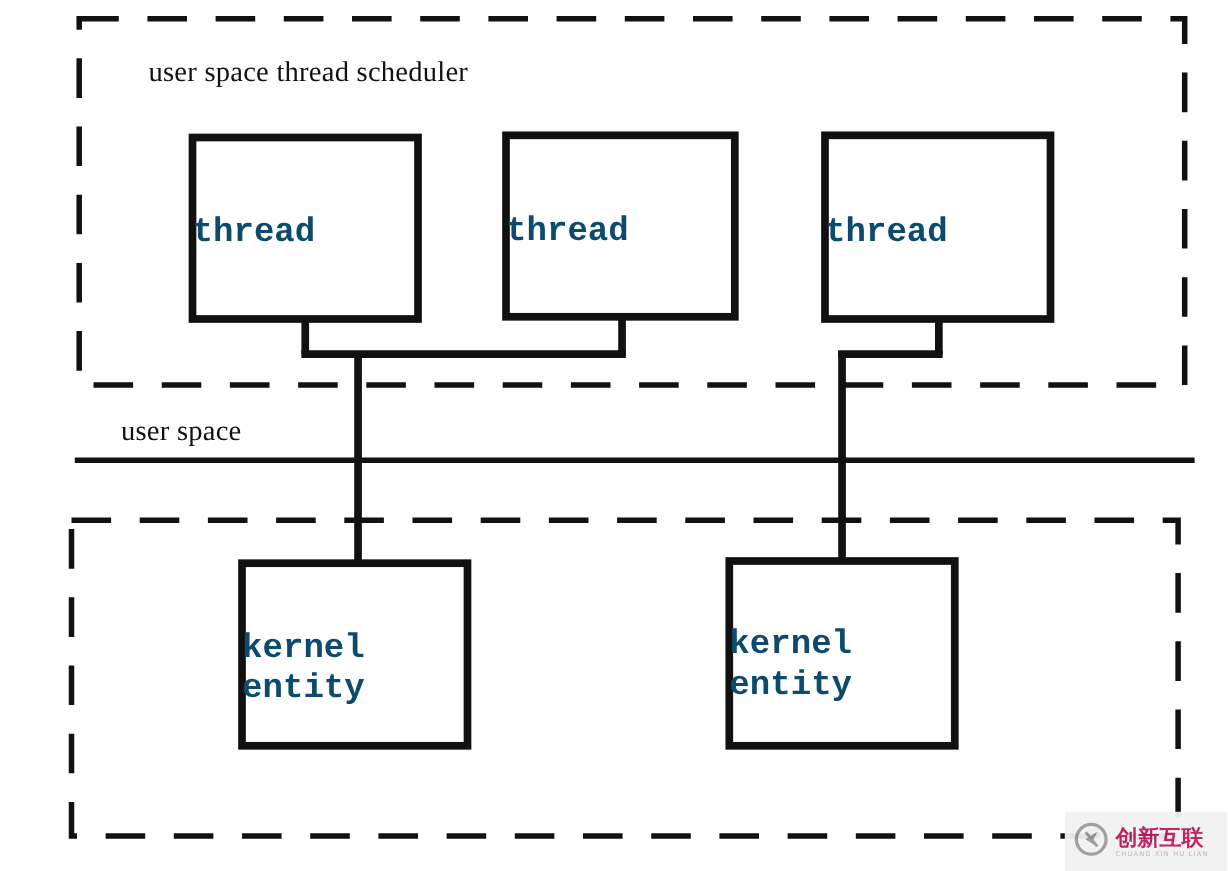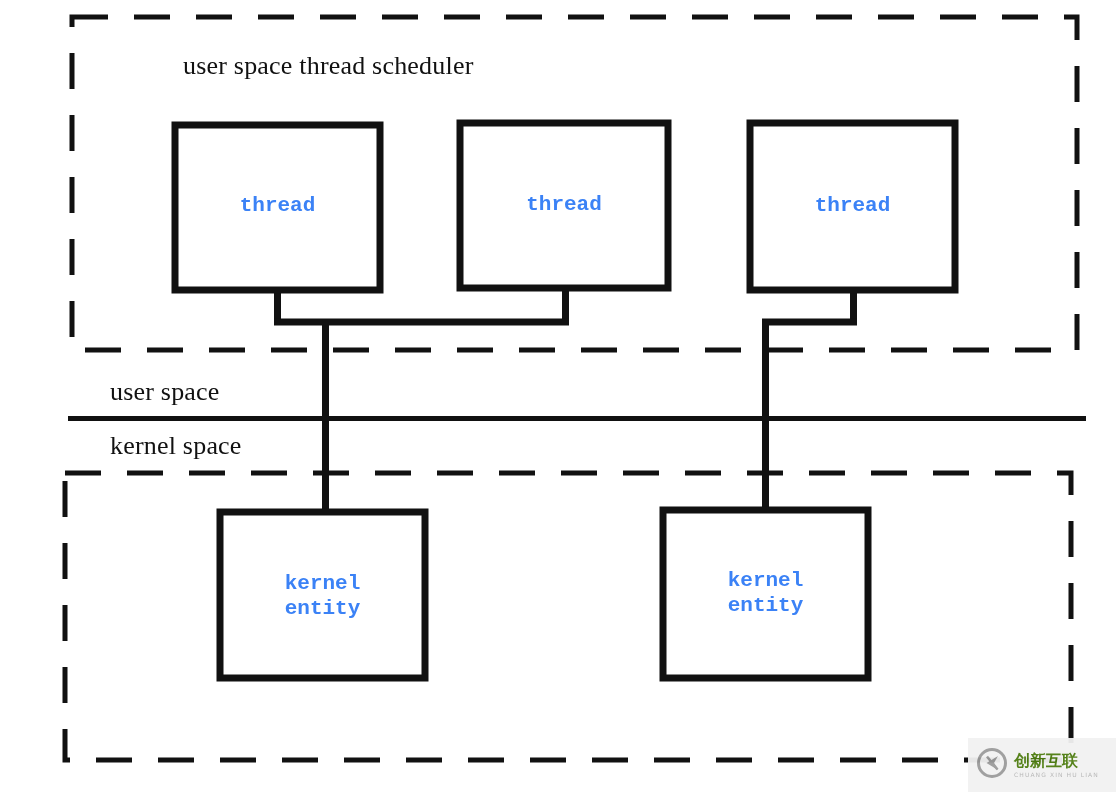--- a/index.html
+++ b/index.html
@@ -26,24 +26,23 @@
     position: absolute;
     font-family: "Liberation Serif", serif;
     font-size: 26px;
     color: #111111;
     white-space: nowrap;
     letter-spacing: 0.2px;
   }
   .box-label {
     position: absolute;
     font-family: "Liberation Mono", monospace;
-    font-size: 21px;
+    font-size: 31px;
     font-weight: bold;
-    color: #3b82f6;
-    text-align: center;
+    color: #0c4a6e;
     line-height: 1.18;
     white-space: pre-line;
   }
   #watermark {
     position: absolute;
     left: 968px;
     top: 738px;
     width: 148px;
     height: 54px;
     background: #f2f2f2;
@@ -57,23 +56,23 @@
   #watermark .wm-mark {
     flex: 0 0 auto;
   }
   #watermark .wm-text {
     display: flex;
     flex-direction: column;
     justify-content: center;
   }
   #watermark .wm-cn {
     font-family: "DejaVu Sans", sans-serif;
-    font-size: 16px;
+    font-size: 20px;
     font-weight: bold;
-    color: #4d7c0f;
+    color: #be185d;
     line-height: 1;
   }
   #watermark .wm-py {
     font-family: "DejaVu Sans", sans-serif;
     font-size: 6px;
     color: #b5b5b5;
     letter-spacing: 1.1px;
     line-height: 1;
     margin-top: 3px;
   }
@@ -109,26 +108,25 @@
     <line x1="68" y1="418.5" x2="1086" y2="418.5" stroke="#111111" stroke-width="5"></line>
 
     <rect x="175" y="125" width="205" height="165" fill="#ffffff" stroke="#111111" stroke-width="7"></rect>
     <rect x="460" y="123" width="208" height="165" fill="#ffffff" stroke="#111111" stroke-width="7"></rect>
     <rect x="750" y="123" width="205" height="167" fill="#ffffff" stroke="#111111" stroke-width="7"></rect>
 
     <rect x="220" y="512" width="205" height="166" fill="#ffffff" stroke="#111111" stroke-width="7"></rect>
     <rect x="663" y="510" width="205" height="168" fill="#ffffff" stroke="#111111" stroke-width="7"></rect>
   </svg>
 
-  <div class="region-label" style="left:135px; top:51px;margin-left:48px;">user space thread scheduler</div>
+  <div class="region-label" style="left:135px; top:51px;">user space thread scheduler</div>
 
 
   <div class="region-label" style="left:110px; top:377px;">user space</div>
 
-  <div class="region-label" style="left:110px; top:431px;">kernel space</div>
 
   <div class="box-label" style="left:175px; top:194px; width:205px;">thread</div>
 
   <div class="box-label" style="left:460px; top:193px; width:208px;">thread</div>
 
   <div class="box-label" style="left:750px; top:194px; width:205px;">thread</div>
 
   <div class="box-label" style="left:220px; top:572px; width:205px;">kernel
 entity</div>
 

